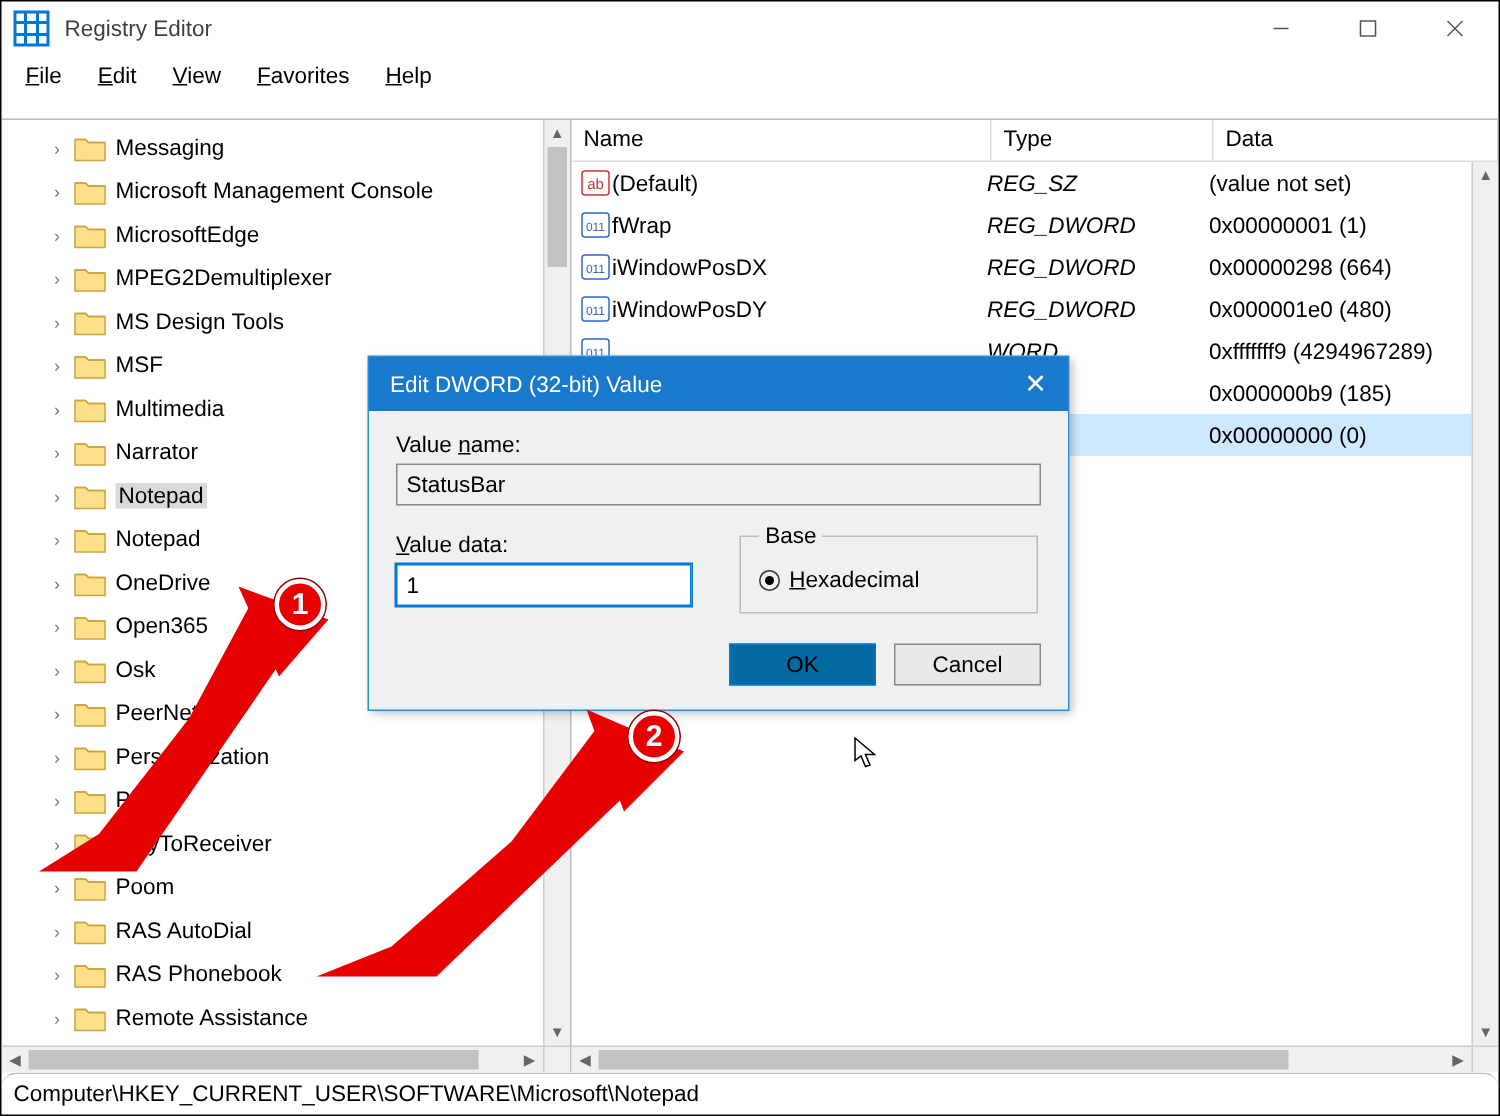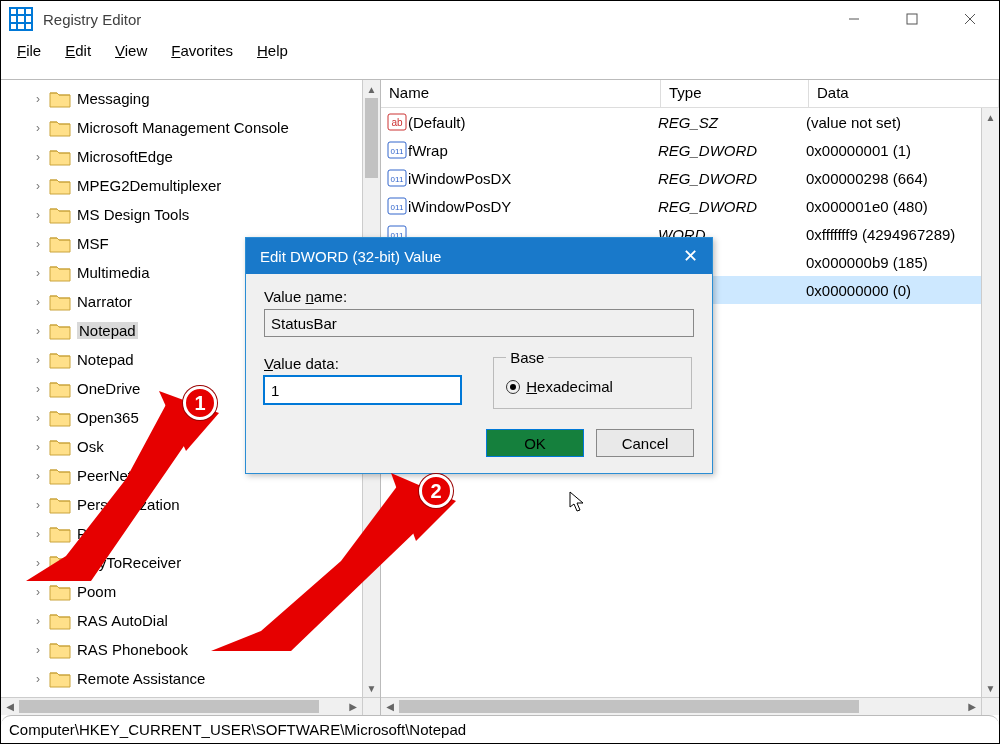--- a/index.html
+++ b/index.html
@@ -69,21 +69,21 @@
   .dlg-input.ro { background:#f0f0f0; }
   .dlg-row2 { display:flex; margin-top:18px; gap:30px; }
   .dlg-col-left { width:210px; }
   .fieldset { border:1px solid #bbb; padding:6px 12px 7px; width:210px; margin-top:-6px;}
   .fieldset legend { padding:0 4px; font-size:15px; }
   .radio-row { display:flex; align-items:center; margin:6px 0; gap:6px; }
   .radio { width:14px; height:14px; border:1px solid #333; border-radius:50%; display:inline-flex; align-items:center; justify-content:center; }
   .radio.checked::after { content:""; width:6px; height:6px; background:#000; border-radius:50%; }
   .dlg-buttons { display:flex; justify-content:flex-end; gap:12px; margin-top:20px; }
   .btn { width:98px; height:28px; border:1px solid #888; background:#e9e9e9; font-size:15px; display:flex; align-items:center; justify-content:center; }
-  .btn.primary { border:1px solid #0078d7; background:#15803d; }
+  .btn.primary { border:1px solid #0078d7; background:#0369a1; }
 
   
   .arrow-svg { position:absolute; pointer-events:none; }
   .marker { position:absolute; width:34px; height:34px; border-radius:50%; background:#e60000; border:3px solid #fff; color:#fff; font-weight:bold; font-size:20px; display:flex; align-items:center; justify-content:center; box-shadow:0 0 0 1px #900; }
   .cursor { position:absolute; width:16px; height:22px; }
 
   .value-focus { border:1px solid #0078d7 !important; outline:1px solid #0078d7; }
 </style>
 </head>
 <body>

